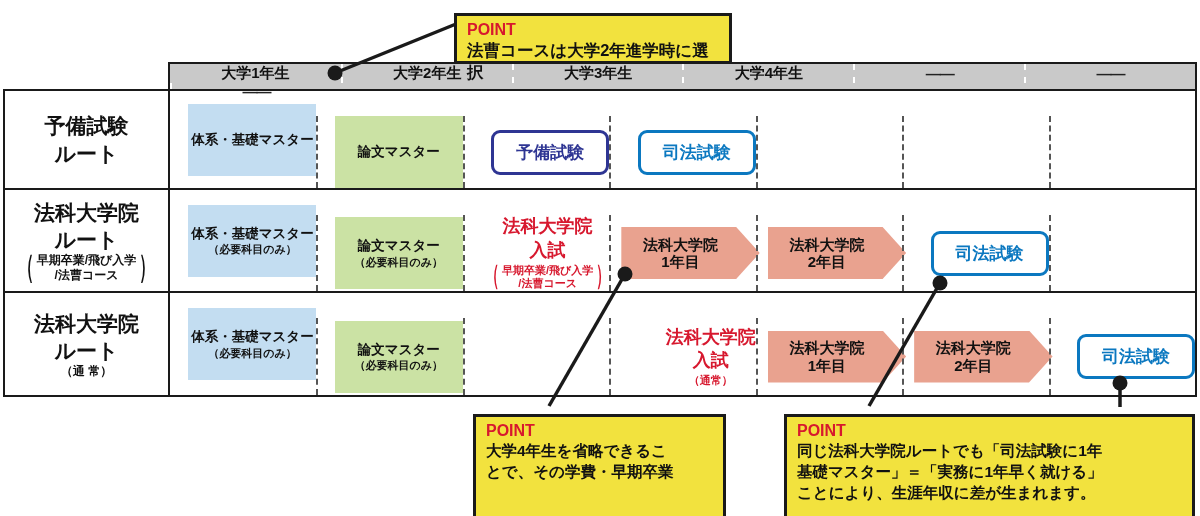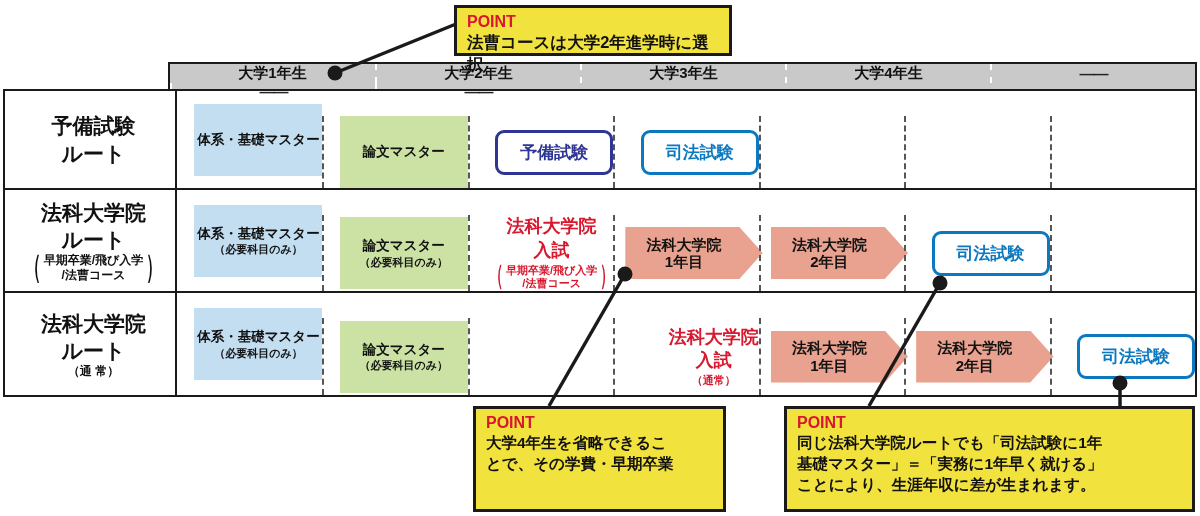--- a/index.html
+++ b/index.html
@@ -16,21 +16,21 @@
   }
 
   
   .hdr {
     position: absolute;
     left: 168px; top: 62px;
     width: 1029px; height: 29px;
     background: var(--color-header_gray, #c9c9c9);
     border: 2.5px solid #1a1a1a;
     display: grid;
-    grid-template-columns: repeat(5, 1fr);
+    grid-template-columns: repeat(6, 1fr);
     z-index: 2;
   }
   .hdr-cell {
     display: flex; align-items: center; justify-content: center;
     font-weight: bold; font-size: 15px; color: #111;
   }
   .hdr-cell + .hdr-cell { border-left: 2px dashed #fff; }
   .hdr-cell.dash span { letter-spacing: -1px; color: #222; }
 
   
@@ -39,21 +39,20 @@
     left: 3px; top: 89px;
     width: 1194px; height: 308px;
     border: 2.5px solid #1a1a1a;
     display: flex; flex-direction: column;
     background: #fff;
     z-index: 1;
   }
   .trow {
     display: grid;
     grid-template-columns: 165px repeat(7, 1fr);
-    padding-left: 7px;
   }
   .trow.r1 { height: 99px; border-bottom: 2.5px solid #1a1a1a; }
   .trow.r2 { height: 103px; border-bottom: 2.5px solid #1a1a1a; }
   .trow.r3 { flex: 1; }
   .rowlabel {
     border-right: 2.5px solid #1a1a1a;
     display: flex; flex-direction: column;
     align-items: center; justify-content: center;
     font-weight: bold; color: #111; text-align: center;
   }
@@ -116,20 +115,21 @@
     padding-right: 20px;
   }
 
   
   .callout {
     position: absolute;
     background: var(--color-yellow, #f2e23e);
     border: 3px solid #1a1a1a;
     padding: 4px 10px;
     z-index: 6;
+    margin-top: 8px;
   }
   .callout .pt {
     color: var(--color-red, #d7182e);
     font-weight: bold; font-size: 16px; line-height: 1.25;
   }
   .callout .body { font-weight: bold; color: #111; }
   .callout.top-co   { left: 454px; top: 5px;   width: 278px; height: 51px; }
   .callout.top-co .body { font-size: 16.5px; }
   .callout.bl-co    { left: 473px; top: 406px; width: 253px; height: 106px; }
   .callout.br-co    { left: 784px; top: 406px; width: 411px; height: 106px; }

